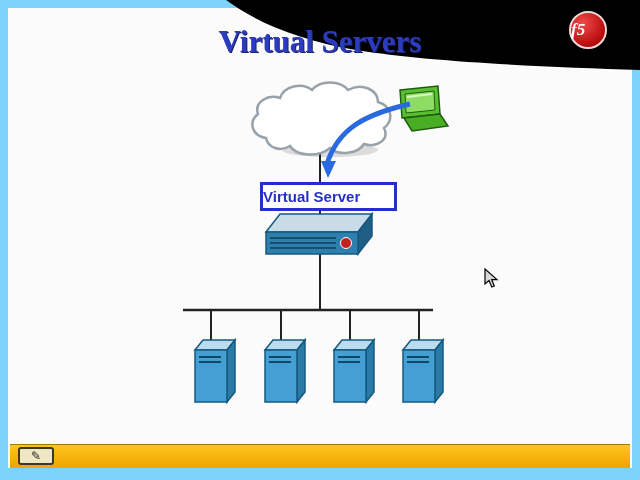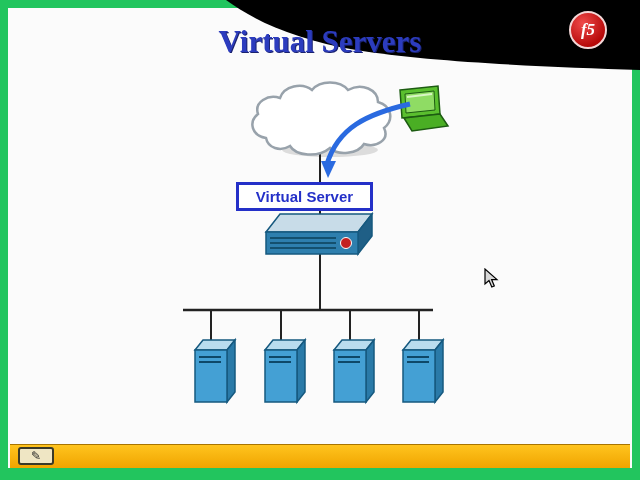--- a/index.html
+++ b/index.html
@@ -1,44 +1,44 @@
 <!DOCTYPE html>
 <html><head>
 <meta charset="utf-8">
 <style>
   * { margin:0; padding:0; box-sizing:border-box; }
   html,body { width:640px; height:480px; }
   body {
     position:relative; overflow:hidden; background:#000;
     font-family:"Liberation Sans", sans-serif;
   }
-  .frame { position:absolute; inset:0; width:640px; height:480px; background:#22c55e; }
+  .frame { position:absolute; inset:0; width:640px; height:480px; background:#7dd3fc; }
   .slide { position:absolute; left:8px; top:8px; width:624px; height:460px; background:#fbfbfb; }
   .overlay-svg { position:absolute; left:0; top:0; width:640px; height:480px; z-index:2; pointer-events:none; }
   .title {
     position:absolute; left:150px; top:24px; width:340px; text-align:center;
     font-family:"Liberation Serif", serif; font-weight:bold; font-size:31px;
     color:#2c3cbe; z-index:5; text-shadow:1px 1px 0 #1a2270;
   }
   .logo {
     position:absolute; left:569px; top:11px; width:38px; height:38px; border-radius:50%;
     background:radial-gradient(circle at 35% 30%, #ef4a4a, #b60909 72%);
     border:2px solid #f3d7d7; z-index:6;
-    display:flex; align-items:center; justify-content:center;
+    display:flex; align-items:center; 
     font-family:"Liberation Serif", serif; font-style:italic; font-weight:bold;
     font-size:17px; color:#fff;
   }
   .internet-label {
     position:absolute; left:258px; top:117px; width:84px; text-align:center;
     font-size:13px; font-weight:bold; color:#111; z-index:4;
   }
   .vs-box {
-    position:absolute; left:236px; top:182px; width:137px; height:29px;
+    position:absolute; left:260px; top:182px; width:137px; height:29px;
     background:#fff; border:3px solid #2430c8; z-index:4;
-    display:flex; align-items:center; justify-content:center;
+    display:flex; align-items:center; justify-content:flex-start;
   }
   .vs-label { font-size:15px; font-weight:bold; color:#2430c8; }
   .bottom-bar {
     position:absolute; left:10px; top:444px; width:620px; height:24px;
     background:linear-gradient(#ffc41e, #f0a400); border-top:1px solid #a87400; z-index:5;
   }
   .pencil-btn {
     position:absolute; left:18px; top:447px; width:36px; height:18px;
     background:#efe6c4; border:2px solid #3a3a28; border-radius:3px; z-index:6;
     display:flex; align-items:center; justify-content:center;

